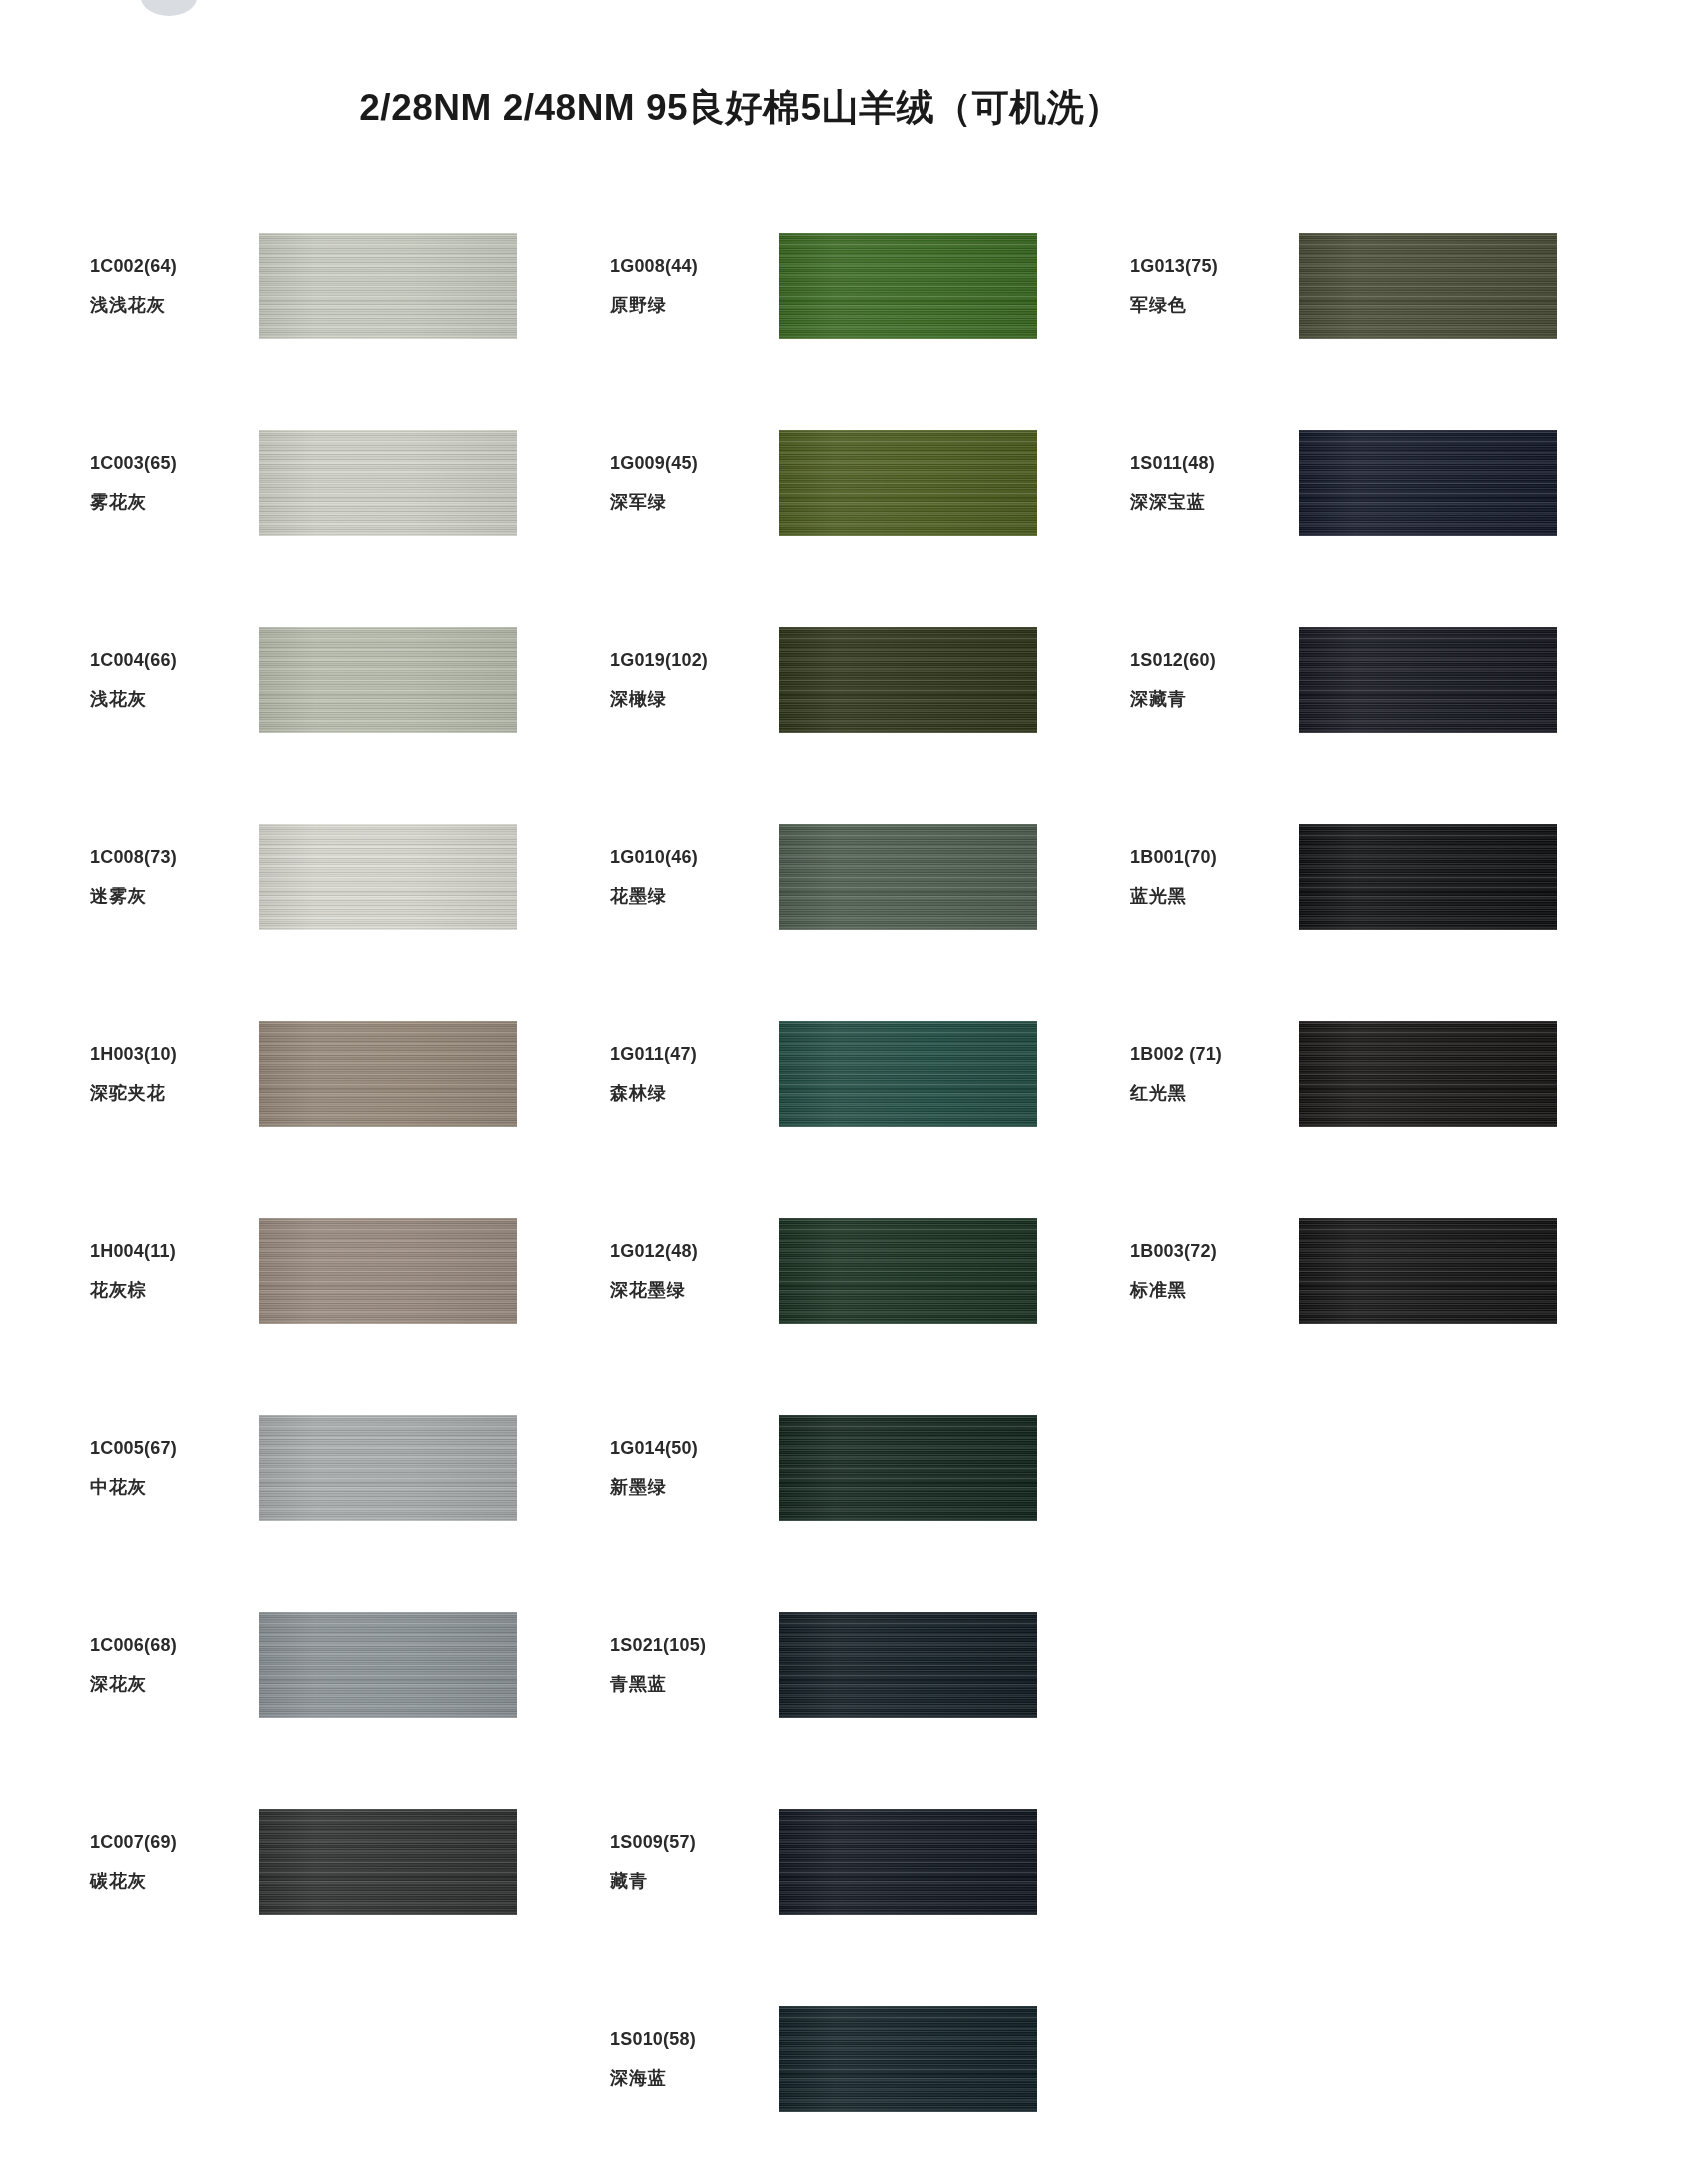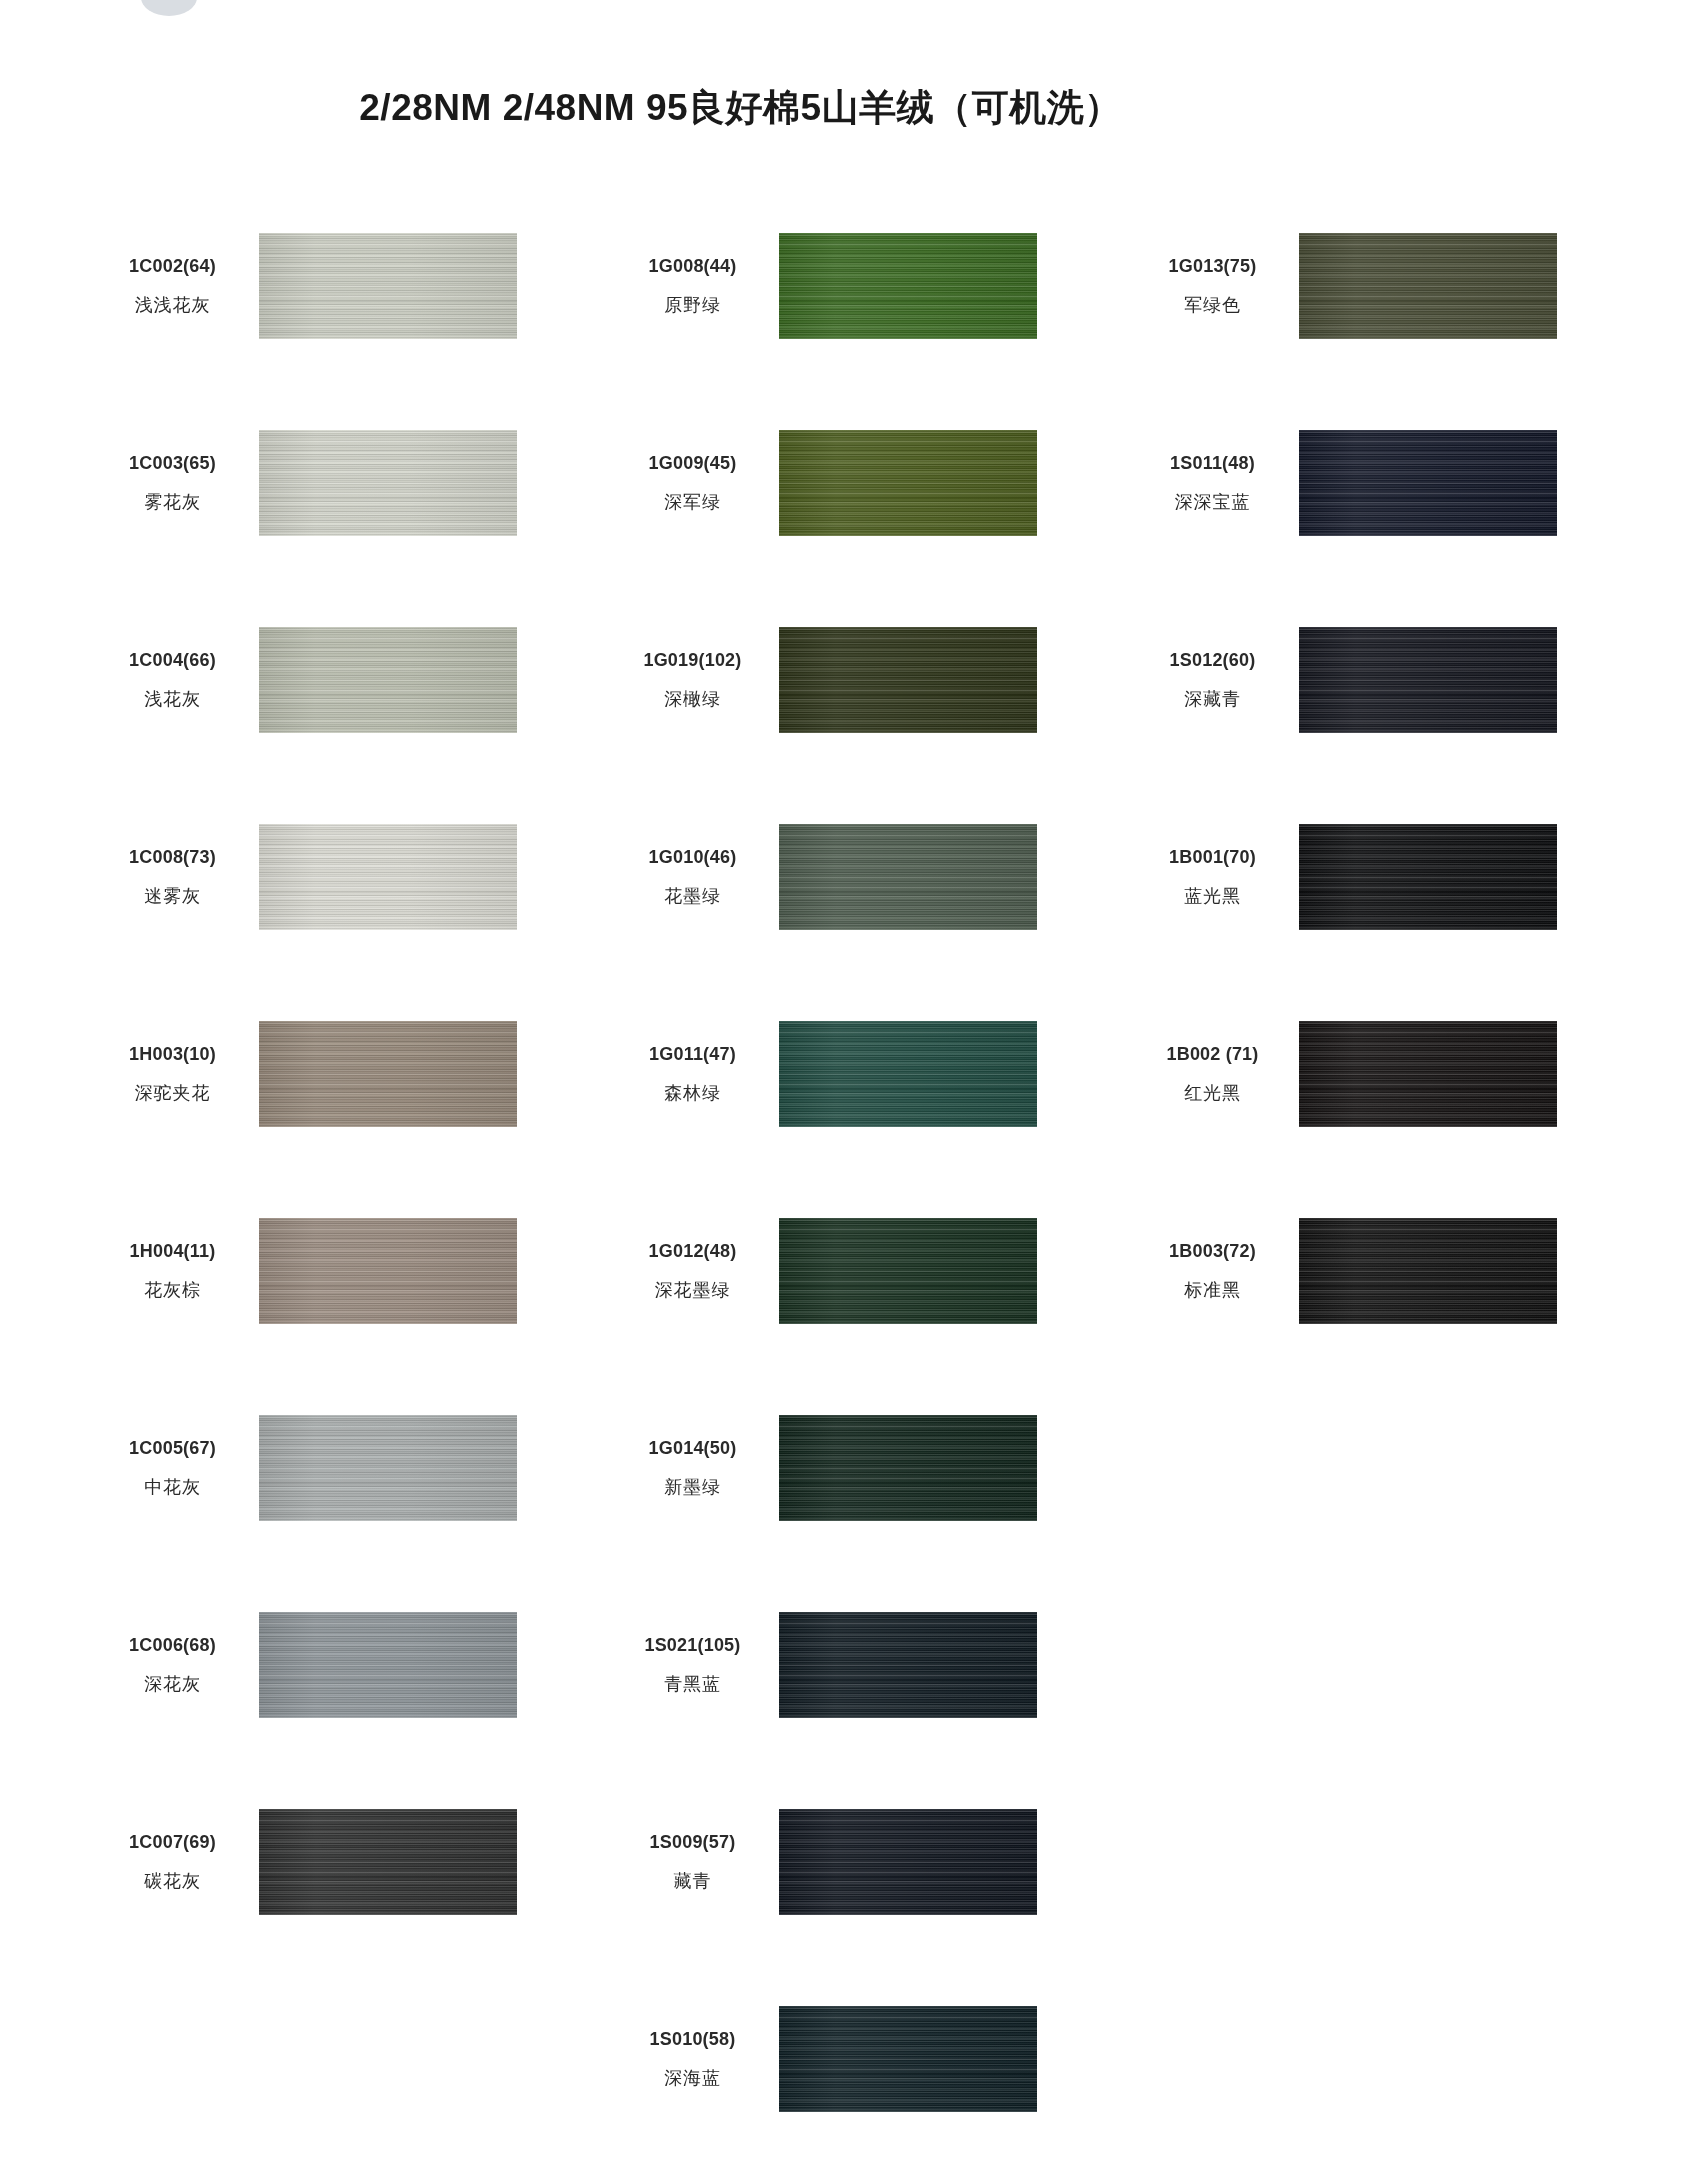--- a/index.html
+++ b/index.html
@@ -63,37 +63,37 @@
     display: flex;
     align-items: center;
     justify-content: flex-start;
   }
   .swatch-row.empty {
     visibility: hidden;
   }
   .label {
     width: 169px;
     flex: 0 0 169px;
-    text-align: center;
+    text-align: left;
     line-height: 1.45;
     padding-right: 4px;
     box-sizing: border-box;
   }
   .code {
     display: block;
     font-size: 18px;
     font-weight: 700;
     color: #2a2a2a;
     letter-spacing: 0.2px;
     white-space: nowrap;
   }
   .cname {
     display: block;
     font-size: 18px;
-    font-weight: 400;
+    font-weight: 700;
     color: #2a2a2a;
     letter-spacing: 0.9px;
     margin-top: 13px;
     white-space: nowrap;
   }
   .chip {
     width: 258px;
     height: 106px;
     flex: 0 0 258px;
     position: relative;

